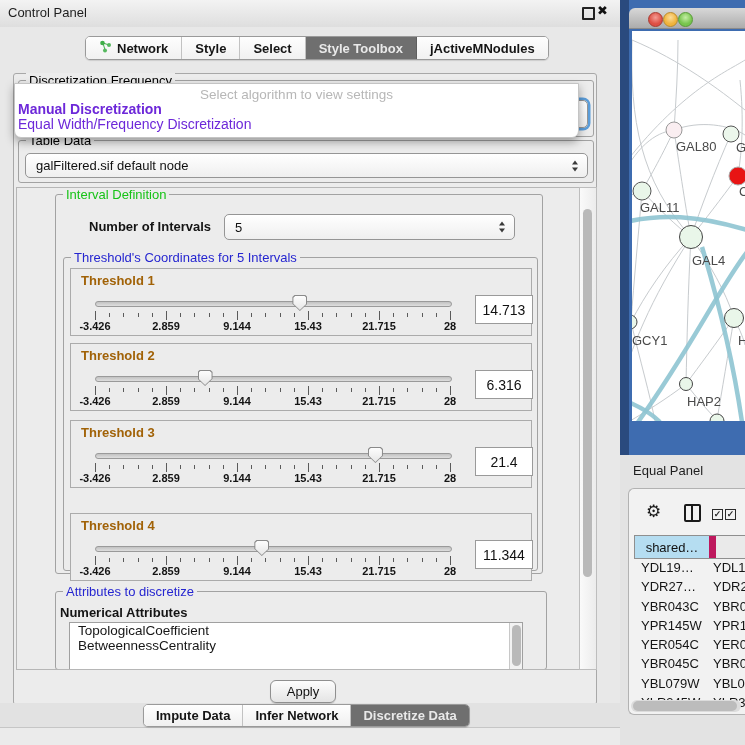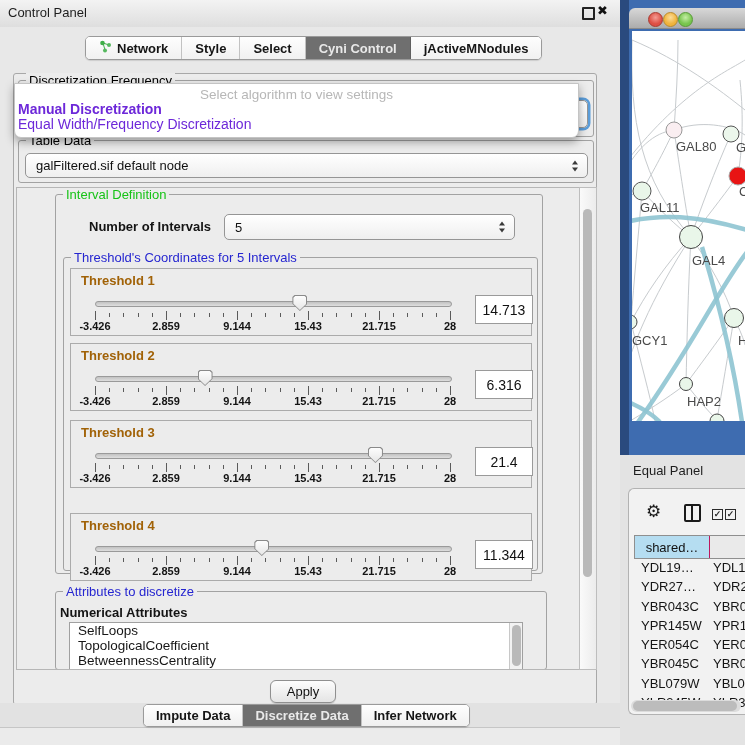--- a/index.html
+++ b/index.html
@@ -122,21 +122,21 @@
             border:1px solid #b2b2b2;border-right:none;border-radius:6px 0 0 6px;}
   #tp-toolbar{position:absolute;left:0;top:0;width:100%;height:44px;}
   #gear-ic{position:absolute;left:17px;top:12px;font-size:17px;color:#1a1a1a;font-family:"DejaVu Sans",sans-serif;line-height:20px;}
   #cols-ic{position:absolute;left:55px;top:15px;width:13px;height:14px;border:2px solid #1a1a1a;border-radius:2px;}
   #cols-ic:before{content:"";position:absolute;left:5px;top:0;bottom:0;width:2px;background:#1a1a1a;}
   .chk{position:absolute;top:20px;width:9px;height:9px;border:1.5px solid #2a2a2a;font-size:9px;line-height:9px;
        text-align:center;color:#2a2a2a;font-weight:700;}
   #chk1{left:83px;} #chk2{left:96px;}
   #tp-table{position:absolute;left:5px;top:46px;width:112px;height:177px;overflow:hidden;}
   #tp-head{position:absolute;left:0;top:0;width:200px;height:22px;border:1px solid #8f8f8f;background:#eaeaea;}
-  #tp-head .h1{position:absolute;left:0;top:0;width:74px;height:22px;background:#b5ddf1;border-right:1px solid #be185d;
+  #tp-head .h1{position:absolute;left:0;top:0;width:74px;height:22px;background:#b5ddf1;border-right:7px solid #be185d;
                font-size:13px;color:#111;display:flex;align-items:center;justify-content:center;}
   #tp-head .h2{position:absolute;left:75px;top:0;width:64px;height:22px;font-size:13px;color:#111;
                display:flex;align-items:center;justify-content:flex-end;padding-right:3px;}
   #tp-rows{position:absolute;left:0;top:23px;width:112px;height:154px;overflow:hidden;}
   .tprow{position:relative;height:19.3px;font-size:13px;color:#151515;white-space:nowrap;}
   .tprow .c1{position:absolute;left:7px;top:2px;width:70px;overflow:hidden;}
   .tprow .c2{position:absolute;left:79px;top:2px;width:40px;overflow:hidden;}
   #hscroll{position:absolute;left:2px;top:211px;width:110px;height:12px;background:#dcdcdc;border-radius:6px;}
   #hscroll .thumb{position:absolute;left:2px;top:1px;height:10px;width:104px;background:#bcbcbc;border-radius:5px;}
 </style>
@@ -163,21 +163,21 @@
           </svg></span>
         <span>Network</span>
       </div>
       <div class="ttab">
         <span>Style</span>
       </div>
       <div class="ttab">
         <span>Select</span>
       </div>
       <div class="ttab sel">
-        <span>Cyni Control</span>
+        <span>Style Toolbox</span>
       </div>
       <div class="ttab">
         <span>jActiveMNodules</span>
       </div>
     </div>
 
   <div id="content-frame">
     <div class="group" id="algo-group">
       <span class="gtitle">Discretization Frequency</span>
     </div>
@@ -384,21 +384,20 @@
               <div class="vbox">11.344</div>
             </div>
           </div>
       </div>
 
       <div class="group" id="attr-group">
         <span class="gtitle">Attributes to discretize</span>
         <span id="attr-sub">Numerical Attributes</span>
         <div id="attr-list">
 
-        <div class="item">SelfLoops</div>
             <div class="item">TopologicalCoefficient</div>
             <div class="item">BetweennessCentrality</div>
             <div id="attr-scroll">
               <div class="thumb"></div>
             </div>
           </div>
       </div>
     </div>
     <div id="vscroll">
         <div class="thumb"></div>
@@ -411,22 +410,22 @@
         <div class="pitem bold">Manual Discretization</div>
         <div class="pitem">Equal Width/Frequency Discretization</div>
       </div>
   </div>
 
   <div id="footer-strip"></div>
   <div id="bottom-strip"></div>
   <div id="apply-btn">Apply</div>
   <div id="bottom-tabs">
       <div class="btab">Impute Data</div>
+      <div class="btab">Infer Network</div>
       <div class="btab sel">Discretize Data</div>
-      <div class="btab">Infer Network</div>
     </div>
 </div>
 
 <div id="net-window">
   <div id="navy-strip"></div>
   <div id="net-titlebar">
     <div class="light" id="light-red"></div>
     <div class="light" id="light-yellow"></div>
     <div class="light" id="light-green"></div>
   </div>

